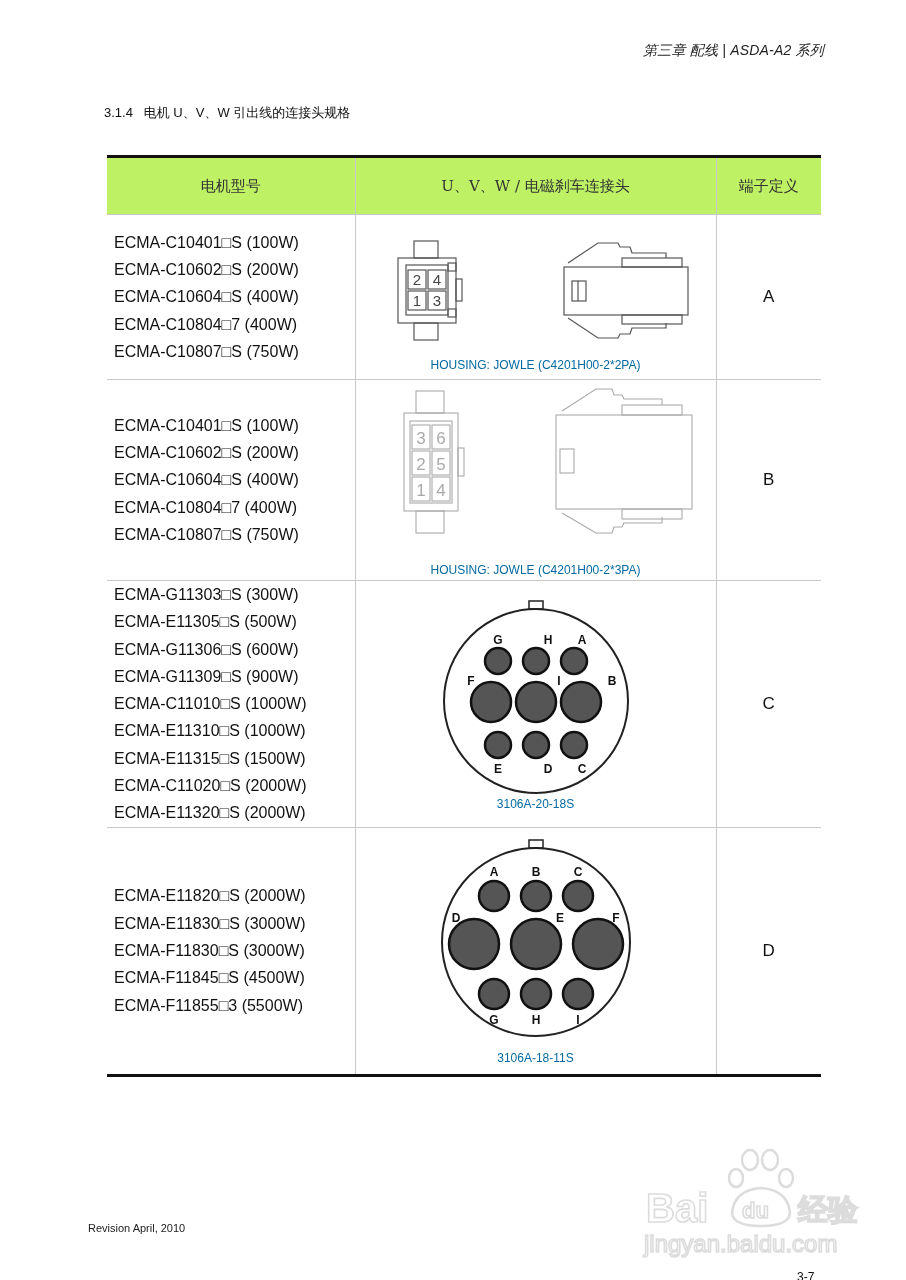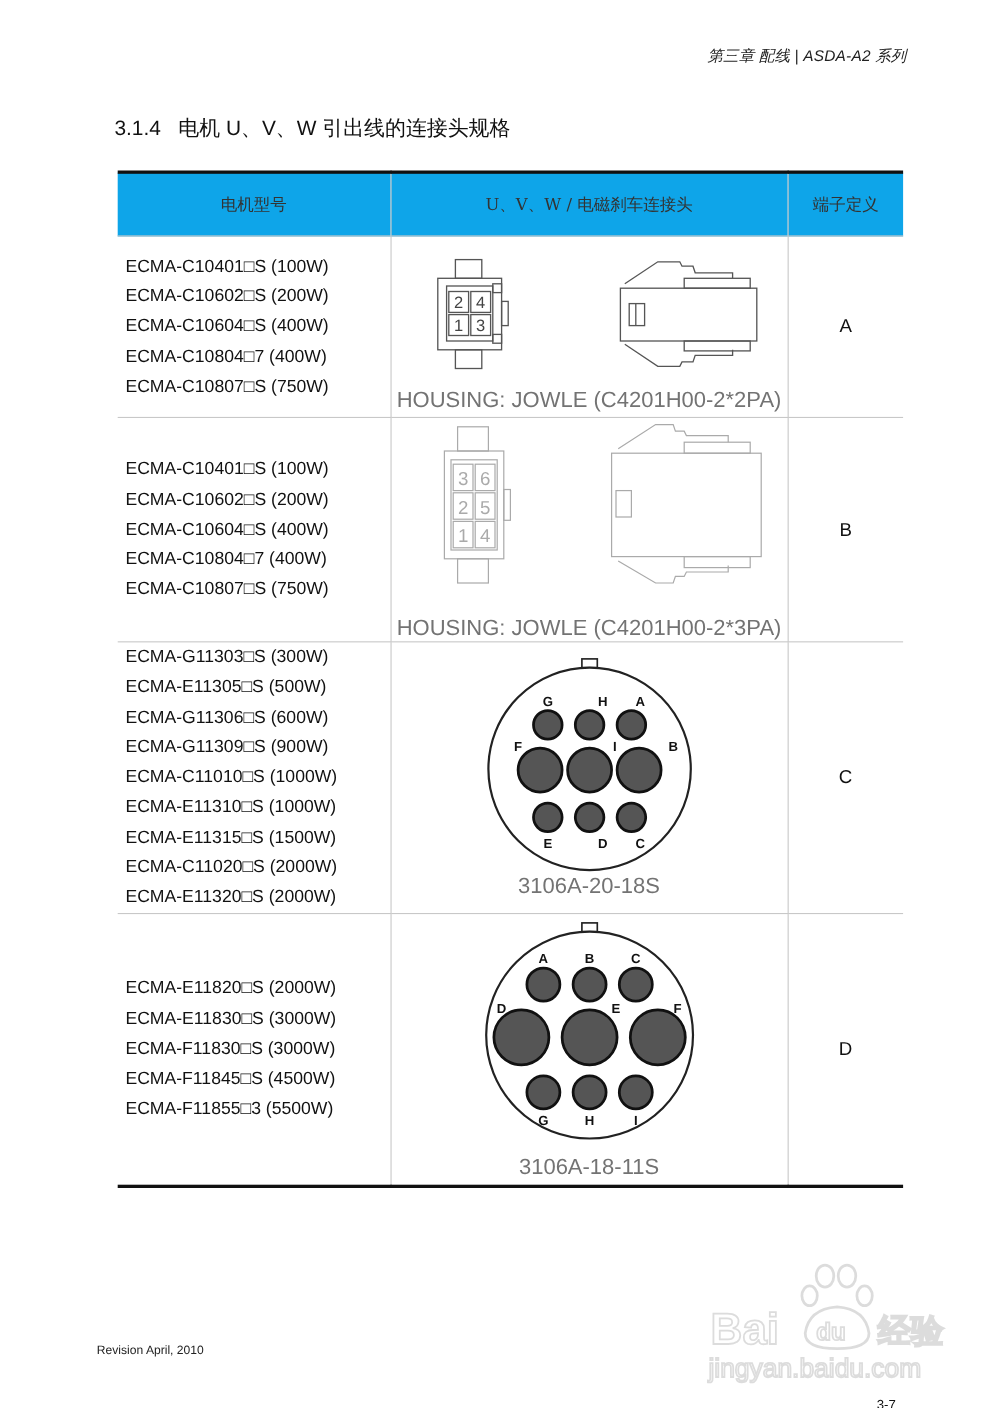--- a/index.html
+++ b/index.html
@@ -1,30 +1,30 @@
 <!DOCTYPE html>
 <html><head>
   <meta charset="utf-8">
   <style>
     html, body { margin:0; padding:0; background:#ffffff; }
     body { width:906px; height:1280px; position:relative; overflow:hidden; font-family:"Liberation Sans", "DejaVu Sans", sans-serif; color:#111; }
     .running-header { position:absolute; top:42px; right:82px; font-size:14px; font-style:italic; color:#222; letter-spacing:0.2px;text-align:center; }
-    .section-title { position:absolute; top:104px; left:104px; font-size:19px; color:#111; white-space:pre; }
+    .section-title { position:absolute; top:104px; left:104px; font-size:13px; color:#111; white-space:pre; }
     table.spec { position:absolute; top:155px; left:107px; width:714px; border-collapse:collapse; table-layout:fixed; }
     table.spec { border-top:3px solid #111; border-bottom:3px solid #111; }
-    table.spec th { background:#0ea5e9; font-weight:normal; font-family:"DejaVu Serif", serif; font-size:15px; color:#333; height:54px; border-left:1px solid #c8c8c8; border-right:1px solid #c8c8c8; border-bottom:1px solid #c8c8c8; text-align:center; vertical-align:middle; }
+    table.spec th { background:#bef264; font-weight:normal; font-family:"DejaVu Serif", serif; font-size:15px; color:#333; height:54px; border-left:1px solid #c8c8c8; border-right:1px solid #c8c8c8; border-bottom:1px solid #c8c8c8; text-align:center; vertical-align:middle; }
     table.spec td { border:1px solid #c8c8c8; vertical-align:middle; text-align:center; padding:0; }
     table.spec th:first-child, table.spec td:first-child { border-left:none; }
     table.spec th:last-child, table.spec td:last-child { border-right:none; }
     col.c1 { width:248px; } col.c2 { width:361px; } col.c3 { width:105px; }
     .models { text-align:left !important; padding-left:7px !important; font-size:16px; line-height:27.3px; color:#111; }
     .models div { white-space:nowrap; }
     .terminal { font-size:17px; color:#111; }
     .conn-cell { position:relative; }
-    .caption { font-size:20px; color:#737373; white-space:nowrap; }
+    .caption { font-size:12px; color:#0369a1; white-space:nowrap; }
     tr.row-a td { height:164px; }
     tr.row-b td { height:200px; }
     tr.row-c td { height:245px; }
     tr.row-d td { height:246px; }
     .figwrap { display:block; margin:0 auto; }
     .footer-left { position:absolute; top:1222px; left:88px; font-size:11px; color:#222; }
     .footer-right { position:absolute; top:1222px; left:797px; font-size:12px; color:#111;margin-top:48px; }
     .watermark { position:absolute; top:1140px; left:640px; width:230px; height:125px; opacity:0.55; }
   </style>
 </head>

